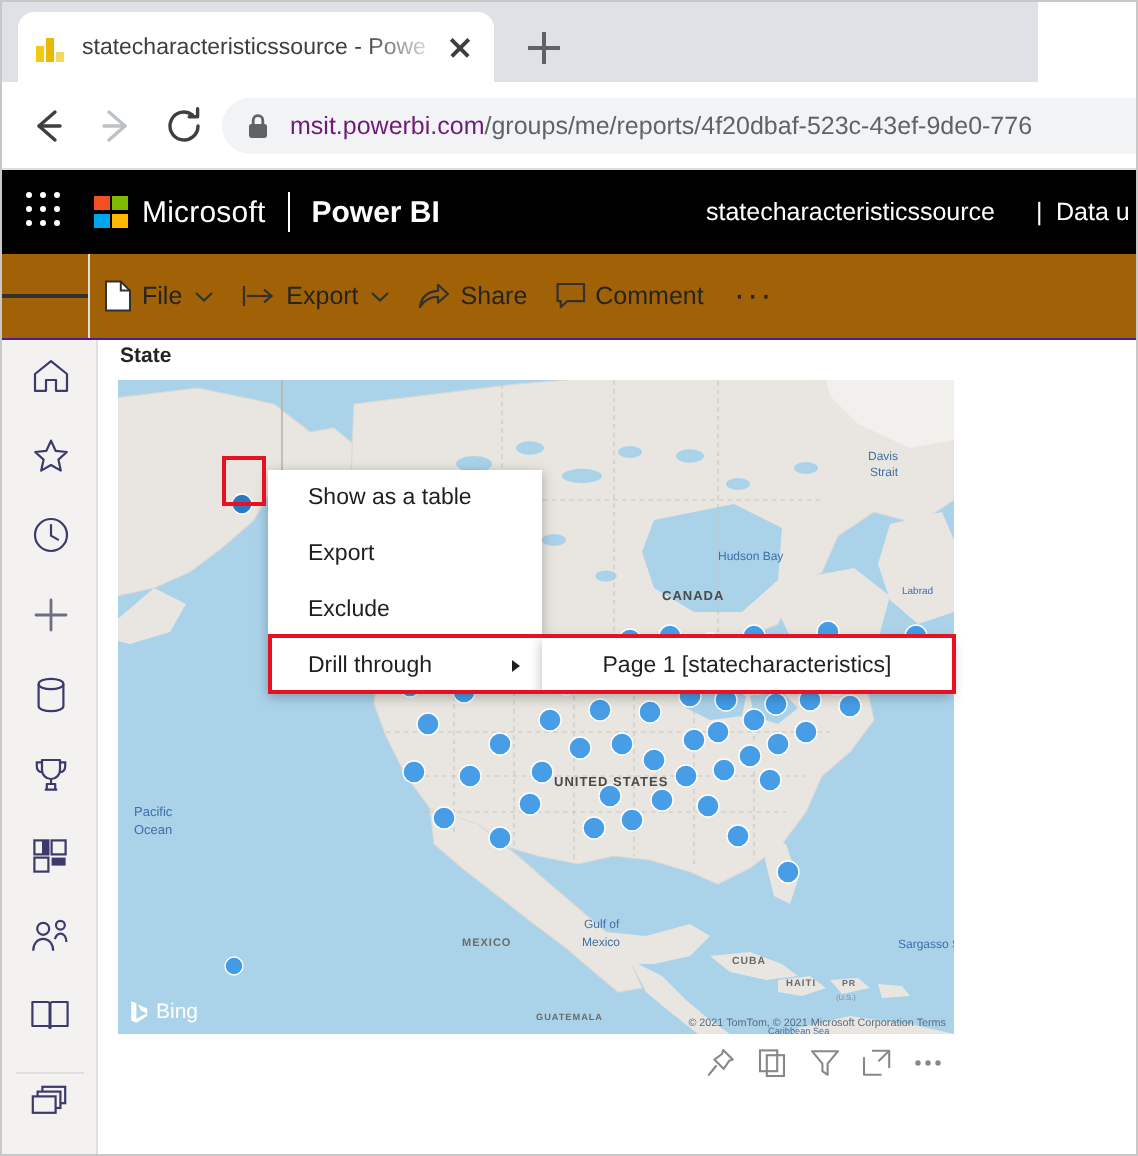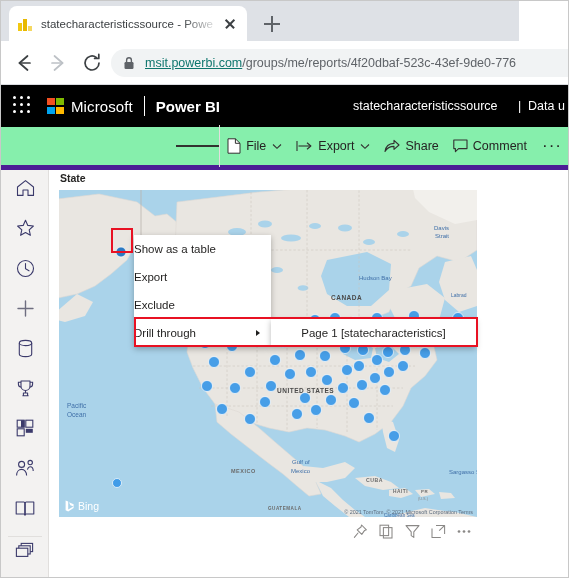--- a/index.html
+++ b/index.html
@@ -67,21 +67,21 @@
   .arrow-svg { display:block; }
   .omnibox {
     position: absolute; left: 110px; top: 8px; width: 470px; height: 28px;
     background: #f1f3f4; border-radius: 14px;
     display: flex; align-items: center; padding-left: 12px; overflow: hidden;
   }
   .lock-icon { width: 12px; height: 14px; flex:0 0 12px; margin-right: 10px; position: relative; }
   .url-text {
     font-size: 12.5px; color: #5f6368; white-space: nowrap;
   }
-  .url-text .host { color: #0f766e; text-decoration: underline; }
+  .url-text .host { color: #701a75; }
 
   
   .pbi-header {
     position: absolute; left: 0; top: 84px; width: 569px; height: 42px;
     background: #000000; display: flex; align-items: center;
   }
   .waffle { width: 20px; height: 20px; margin-left: 12px; margin-right: 14px; position: relative; cursor:pointer;}
   .waffle span { position: absolute; width: 3.2px; height: 3.2px; background: #ffffff; border-radius: 50%;}
   .ms-logo-wrap { display: flex; align-items: center; }
   .ms-squares { width: 17px; height: 17px; position: relative; margin-right: 7px; }
@@ -93,22 +93,22 @@
   .ms-word { color: #fff; font-size: 15px; letter-spacing: 0.1px; }
   .nav-divider { width: 1px; height: 20px; background: #ffffff; margin: 0 11px; }
   .pbi-word { color: #fff; font-size: 15px; font-weight: bold; }
   .pbi-report-name { position: absolute; left: 352px; color: #ffffff; font-size: 12.5px; white-space: nowrap;}
   .pbi-sep { position: absolute; left: 517px; color:#ffffff; font-size: 12.5px; }
   .pbi-status { position: absolute; left: 527px; color: #ffffff; font-size: 12.5px; white-space: nowrap; }
 
   
   .action-bar {
     position: absolute; left: 0; top: 126px; width: 569px; height: 43px;
-    background: #86efac; border-bottom: 5px solid #4c1d95;
-    display: flex; align-items: center; justify-content: flex-end;
+    background: #a16207; border-bottom: 1px solid #4c1d95;
+    display: flex; align-items: center;
   }
   .hamburger { width: 44px; height: 42px; display:flex; align-items:center; justify-content:center; cursor:pointer; border-right:1px solid #e1dfdd;}
   .hamburger span { display:block; width:17px; height:1.6px; background:#323130; margin:1.8px 0; }
   .act-item {
     display: flex; align-items: center; height: 42px; padding: 0 7px; cursor: pointer;
     font-size: 12.5px; color: #252423; white-space: nowrap;
   }
   .act-item .glyph { margin-right: 5px; display: flex; align-items: center; }
   .chev { margin-left: 6px; display:flex; align-items:center; }
   .ellipsis-btn { display:flex; align-items:center; height:42px; padding: 0 8px; cursor:pointer; color:#252423; font-size:17px; letter-spacing:1px;}
@@ -153,21 +153,21 @@
     display: flex; align-items: center; justify-content: flex-end;
   }
   .vf-icon { width: 26px; height: 22px; display:flex; align-items:center; justify-content:center; cursor:pointer; }
 
   
   .ctx-menu {
     position: absolute; left: 133px; top: 234px; width: 137px; height: 112px;
     background: #ffffff; box-shadow: 0 1.6px 6px rgba(0,0,0,.28);
   }
   .ctx-item {
-    height: 28px; display: flex; align-items: center; 
+    height: 28px; display: flex; align-items: center; padding-left: 20px;
     font-size: 11.5px; color: #201f1e; cursor: pointer; position: relative;
   }
   .ctx-item .sub-arrow {
     position: absolute; right: 11px; top: 50%; transform: translateY(-50%);
     width: 0; height: 0; border-left: 4px solid #201f1e;
     border-top: 3.4px solid transparent; border-bottom: 3.4px solid transparent;
   }
   .ctx-sub {
     position: absolute; left: 270px; top: 318px; width: 205px; height: 28px;
     background: #ffffff; box-shadow: 0 1.6px 6px rgba(0,0,0,.28);

